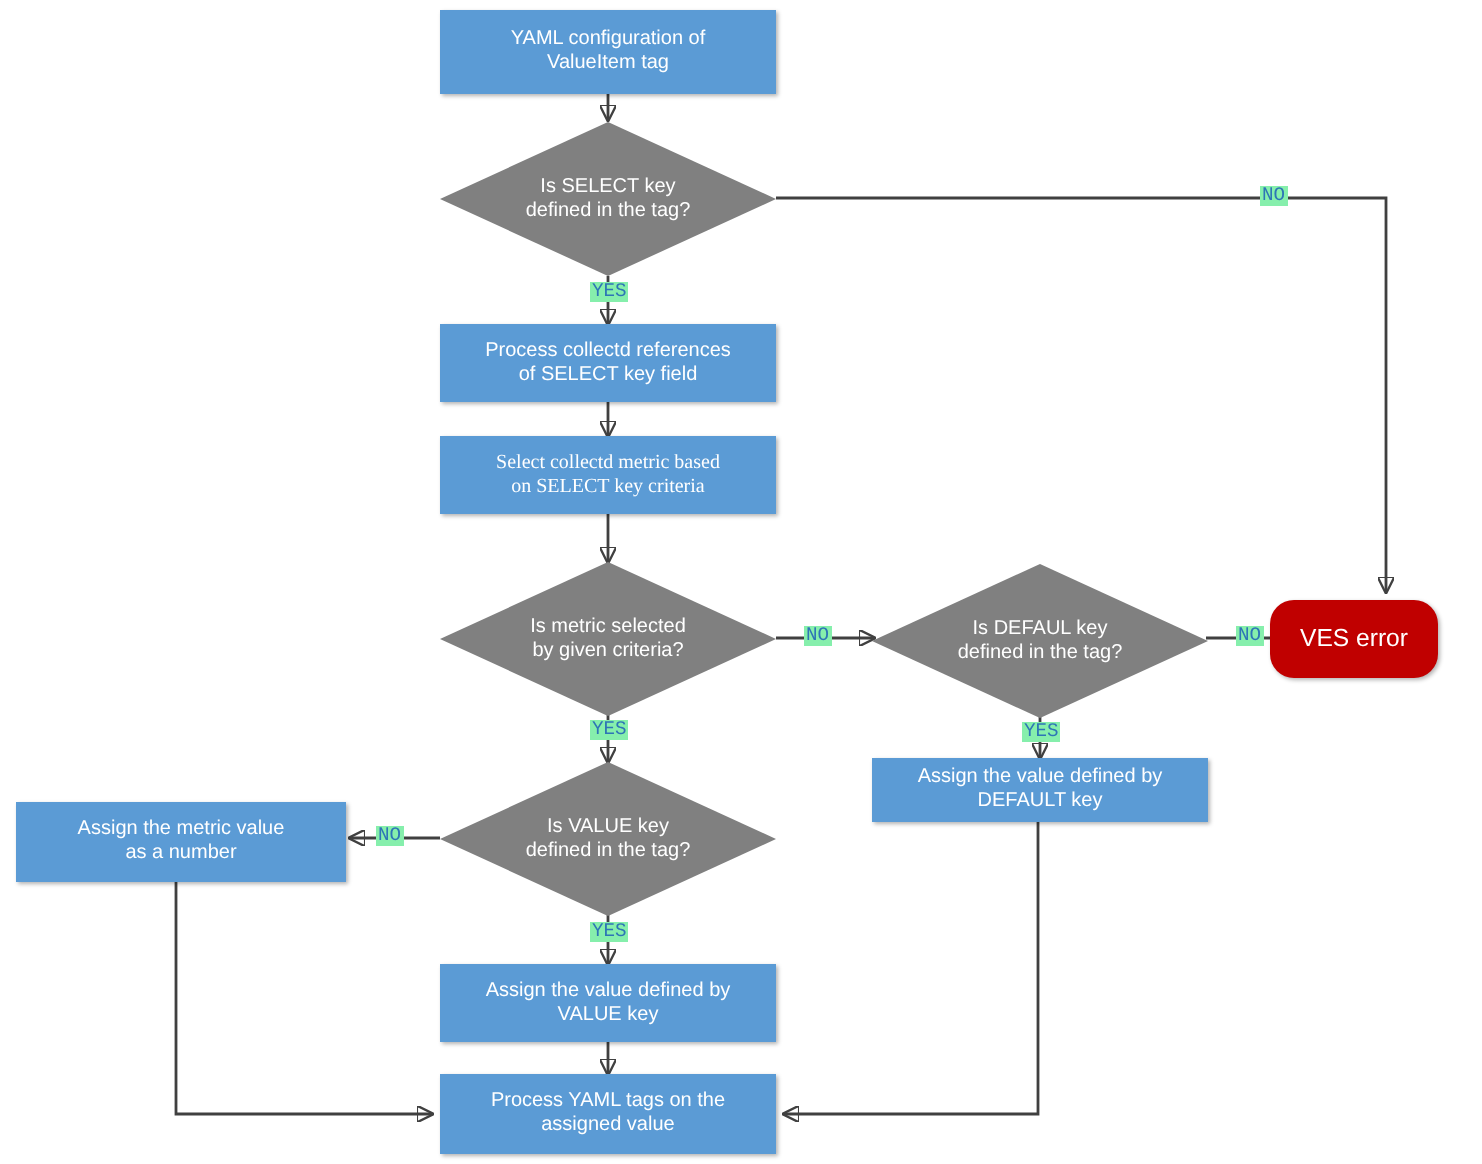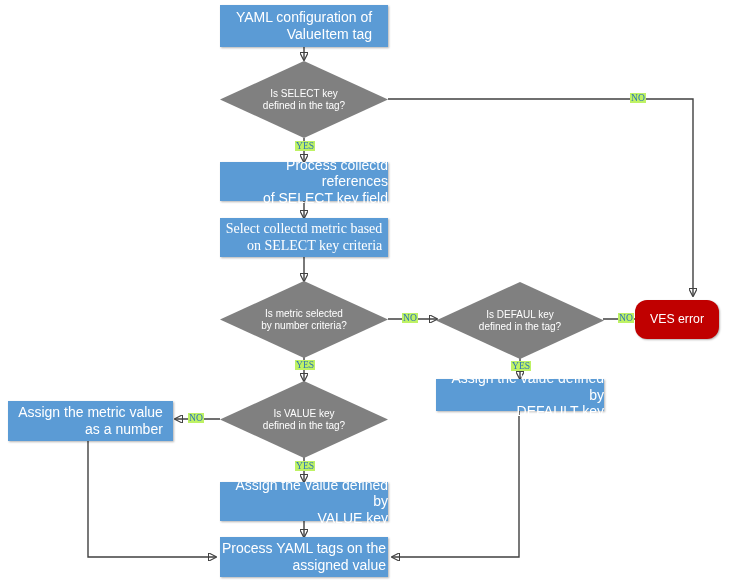--- a/index.html
+++ b/index.html
@@ -22,23 +22,22 @@
     display: flex;
     align-items: center;
     justify-content: center;
     text-align: center;
     color: #ffffff;
     line-height: 1.18;
     white-space: pre-line;
   }
   .process {
     background: #5B9BD5;
-    font-size: 14px;
+    font-size: 10px;
     box-shadow: 1px 1px 2px rgba(0,0,0,0.30);
-    text-align: right;
   }
   .error {
     background: #C00000;
     font-size: 12.3px;
     box-shadow: 1px 1px 2px rgba(0,0,0,0.30);
   }
   .decision-wrap {
     position: absolute;
     box-sizing: border-box;
   }
@@ -60,22 +59,22 @@
     color: #ffffff;
     font-size: 10px;
     line-height: 1.2;
     white-space: pre-line;
   }
   
   .edge-label {
     position: absolute;
     color: #2E75B6;
     font-size: 9.6px;
-    font-family: Liberation Serif, serif;
-    background: #bef264;
+    font-family: Liberation Mono, monospace;
+    background: #86efac;
     padding: 0 1px;
     line-height: 1;
   }
   svg.wires {
     position: absolute;
     left: 0;
     top: 0;
     width: 741px;
     height: 582px;
     overflow: visible;
@@ -138,21 +137,21 @@
 
   <div class="node process" style="left:220px; top:162px; width:168px; height:39px;">Process collectd references
 of SELECT key field</div>
 
   <div class="node process" style="left:220px; top:218px; width:168px; height:39px;font-family:Liberation Serif, serif;">Select collectd metric based
 on SELECT key criteria</div>
 
   <div class="decision-wrap" style="left:220px; top:281px; width:168px; height:77px;">
     <div class="decision-shape"></div>
     <div class="decision-label">Is metric selected
-by number criteria?</div>
+by given criteria?</div>
   </div>
 
   <div class="decision-wrap" style="left:436px; top:282px; width:168px; height:77px;">
     <div class="decision-shape"></div>
     <div class="decision-label">Is DEFAUL key
 defined in the tag?</div>
   </div>
 
   <div class="node error" style="left:635px; top:300px; width:84px; height:39px;border-radius:12px;">VES error</div>
 

